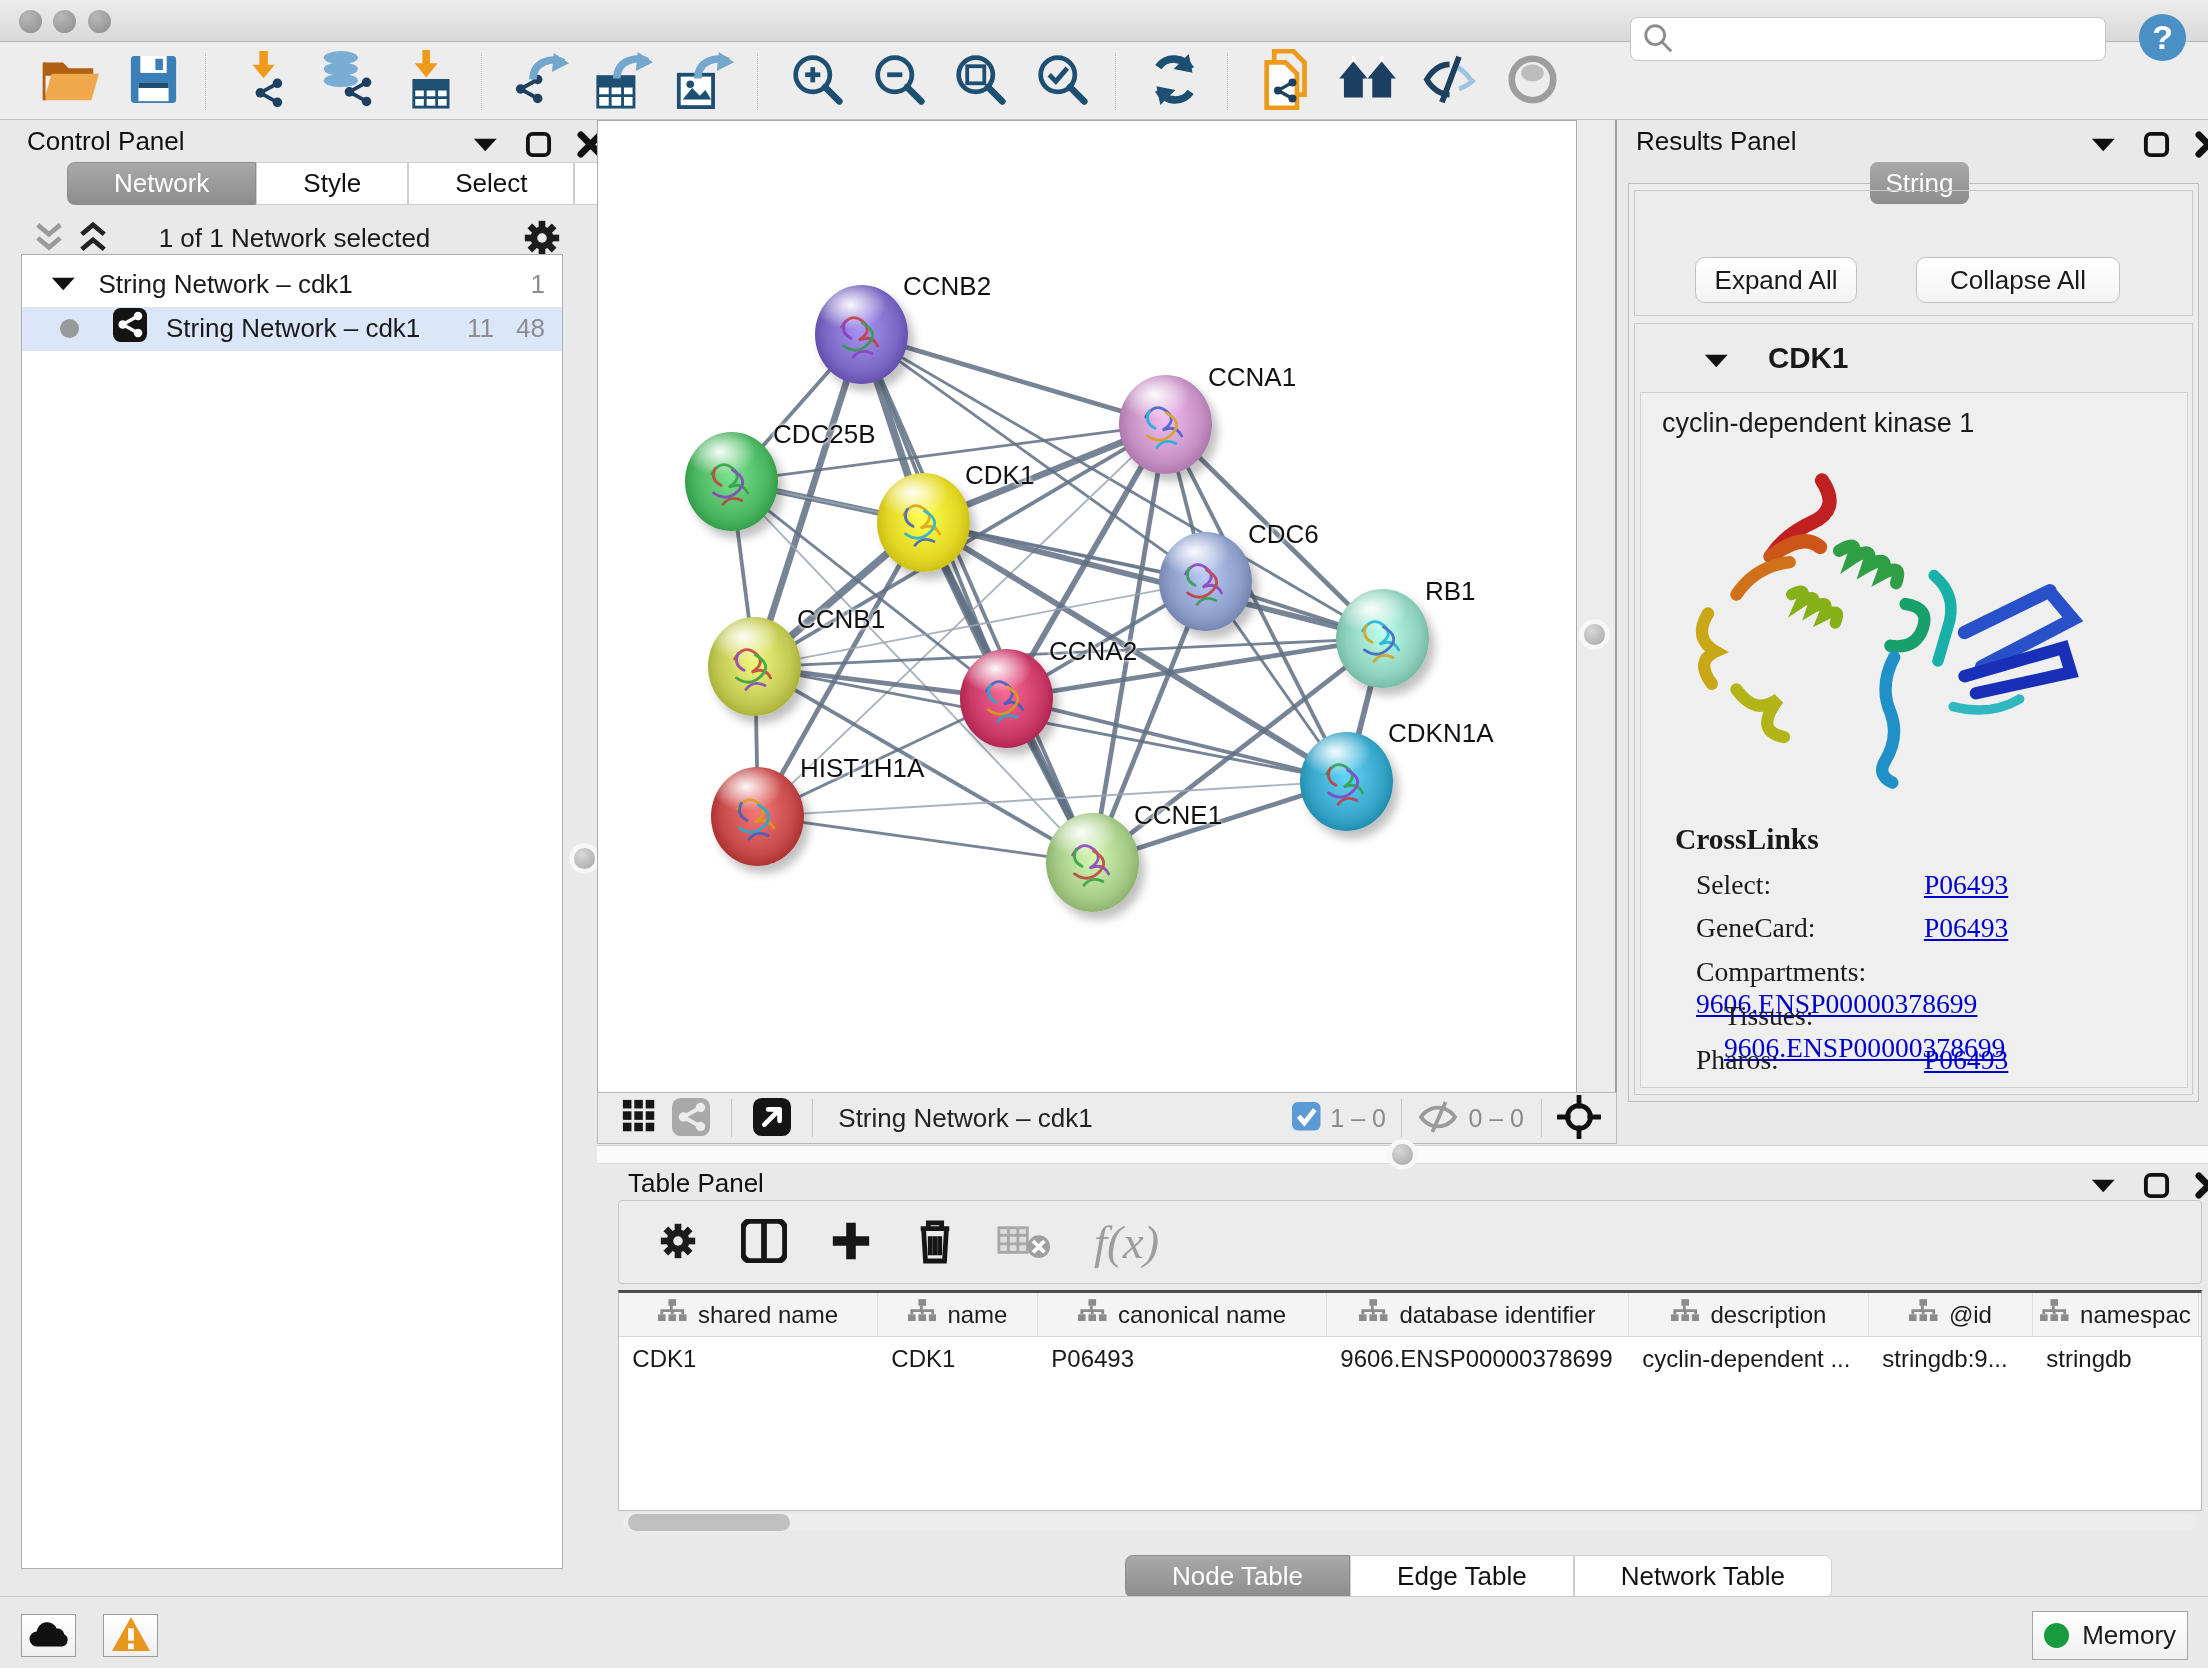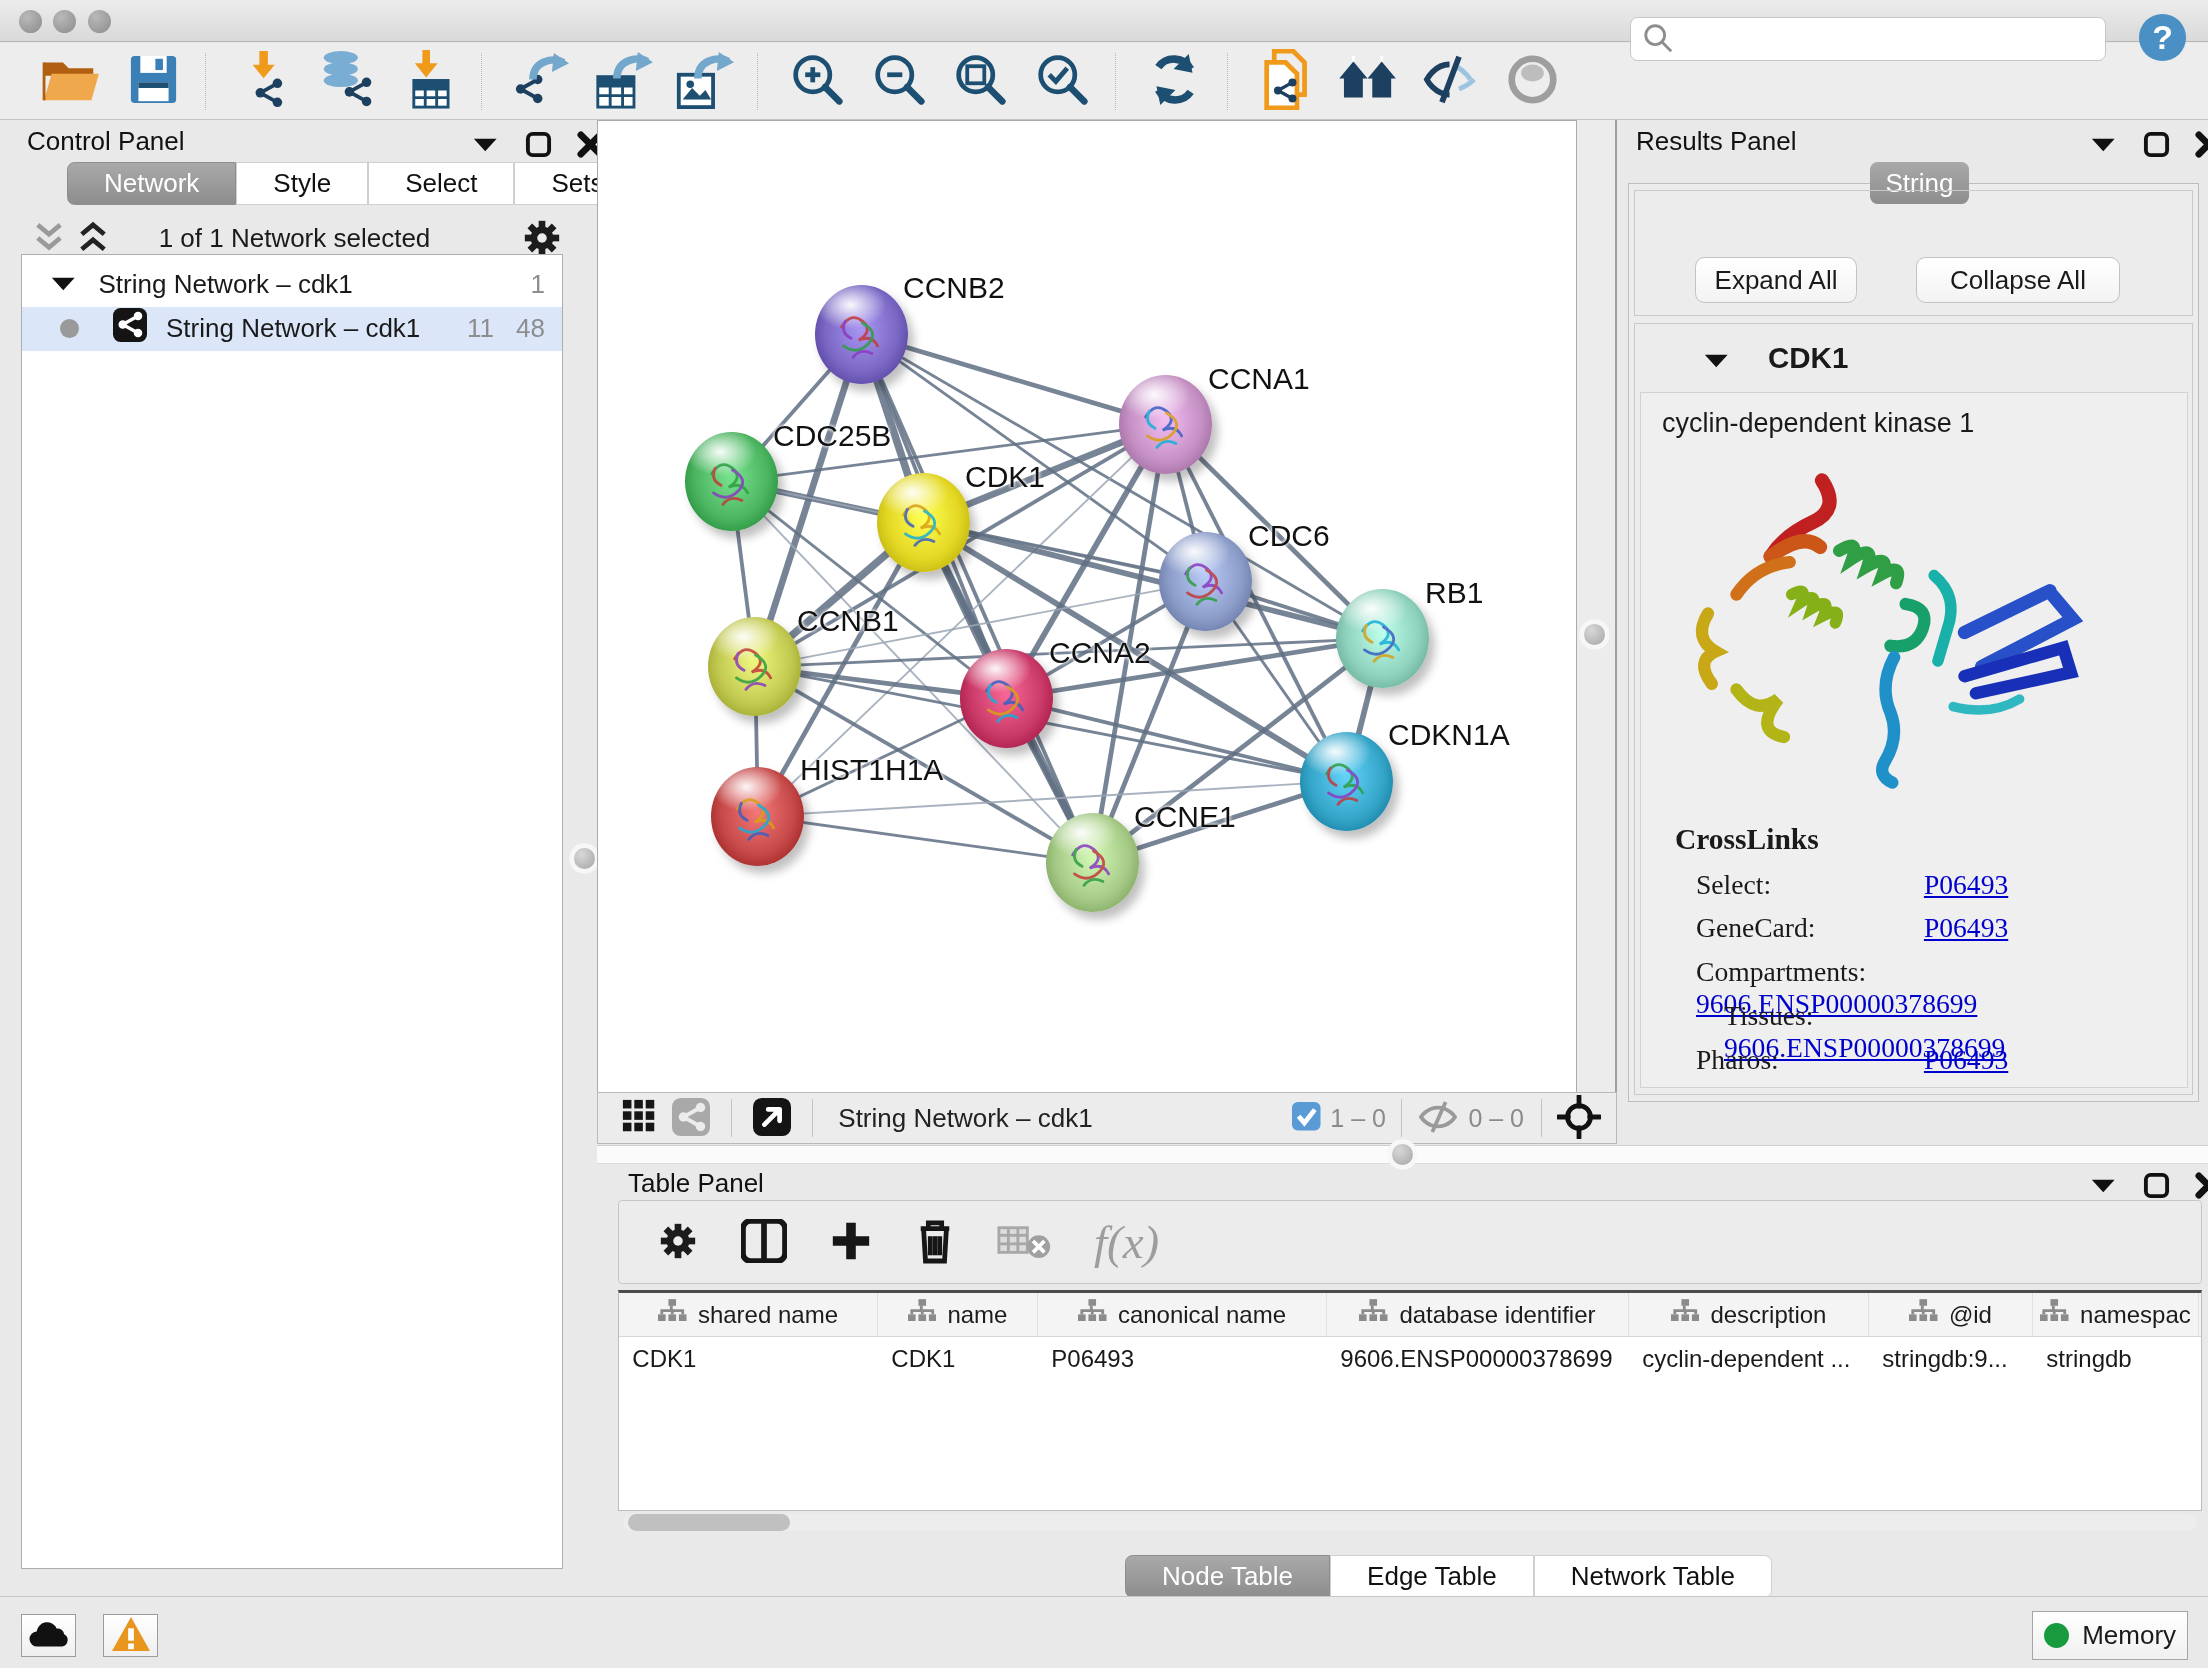--- a/index.html
+++ b/index.html
@@ -18,35 +18,35 @@
   .tsep { top:9.5px; width:0; height:57px; border-left:1.9px dotted #b8b8b8; }
   #search-box { left:1630px; top:17px; width:476px; height:44px; background:#fff; border:1.9px solid #c6c6c6; border-radius:7.6px; display:flex; align-items:center; padding-left:11.4px; }
   #search-box input { border:none; outline:none; font-size:23px; width:409px; background:transparent; font-family:"Liberation Sans",sans-serif; }
 
   
   .panel-title { font-size:26px; color:#111; }
   .panel-icons { display:flex; gap:25px; align-items:center; }
 
   
   #cp-tabs { left:67px; top:162px; display:flex; }
-  .tab { height:43px; padding:0 36px; font-size:26px; display:flex; align-items:center; justify-content:center; background:#fff; border:1px solid #cfcfcf; color:#111; }
+  .tab { height:43px; padding:0 46px; font-size:26px; display:flex; align-items:center; justify-content:center; background:#fff; border:1px solid #cfcfcf; color:#111; }
   .tab.first { border-radius:7.6px 0 0 7.6px; }
   .tab.last { border-radius:0 7.6px 7.6px 0; }
   .tab.sel { background:linear-gradient(#a9a9a9,#8d8d8d); color:#fff; border-color:#8d8d8d; }
   #cp-tree { left:21px; top:254px; width:542px; height:1315px; background:#fff; border:1.9px solid #aeaeae; }
   .tree-row { position:relative; height:44px; display:flex; align-items:center; font-size:26px; }
   .tree-row.sel { background:#dbe7f9; }
   .tree-count { position:absolute; right:17px; color:#8d8d8d; }
 
   
   #net-canvas { left:597px; top:120px; width:980px; height:972px; background:#fff; border:1px solid #ababab; border-bottom:none; }
   #net-right-strip { left:1577px; top:120px; width:40px; height:972px; background:#ececec; border-right:2.9px double #9f9f9f; }
   .knob { width:21px; height:21px; border-radius:50%; background:radial-gradient(circle at 35% 30%,#d8d8d8,#a5a5a5); box-shadow:0 0 0 4.8px #f7f7f7; }
   .node { position:absolute; border-radius:50%; box-shadow:5.7px 7.6px 9.5px rgba(0,0,0,.25); }
-  .node-label { position:absolute; font-size:30px; color:#111; text-shadow:0 0 3.8px #fff,0 0 3.8px #fff; white-space:nowrap; }
+  .node-label { position:absolute; font-size:26px; color:#111; text-shadow:0 0 3.8px #fff,0 0 3.8px #fff; white-space:nowrap; }
   #net-status { left:597px; top:1092px; width:1020px; height:52px; background:#ececec; border:1px solid #b9b9b9; display:flex; align-items:center; }
   #net-status .vline { width:1px; height:38px; background:#c4c4c4; }
   #h-splitter { left:597px; top:1145px; width:1611px; height:19px; background:#fbfbfb; border-top:1px solid #cfcfcf; border-bottom:1px solid #dcdcdc; }
 
   
   #rp-outer { left:1628px; top:183px; width:571px; height:919px; border:1.9px solid #bdbdbd; background:#ececec; }
   #rp-tab { left:1870px; top:162px; width:99px; height:42px; background:linear-gradient(#a9a9a9,#8d8d8d); color:#fff; font-size:26px; border-radius:7.6px; display:flex; align-items:center; justify-content:center; }
   #rp-btnbox { left:1634px; top:190px; width:559px; height:126px; border:1.9px solid #c9c9c9; }
   .rp-btn { top:257px; height:46px; background:linear-gradient(#ffffff,#f3f3f3); border:1.9px solid #c2c2c2; border-radius:9.5px; font-size:26px; display:flex; align-items:center; justify-content:center; }
   #rp-card { left:1634px; top:323px; width:559px; height:772px; border:1.9px solid #c9c9c9; }

